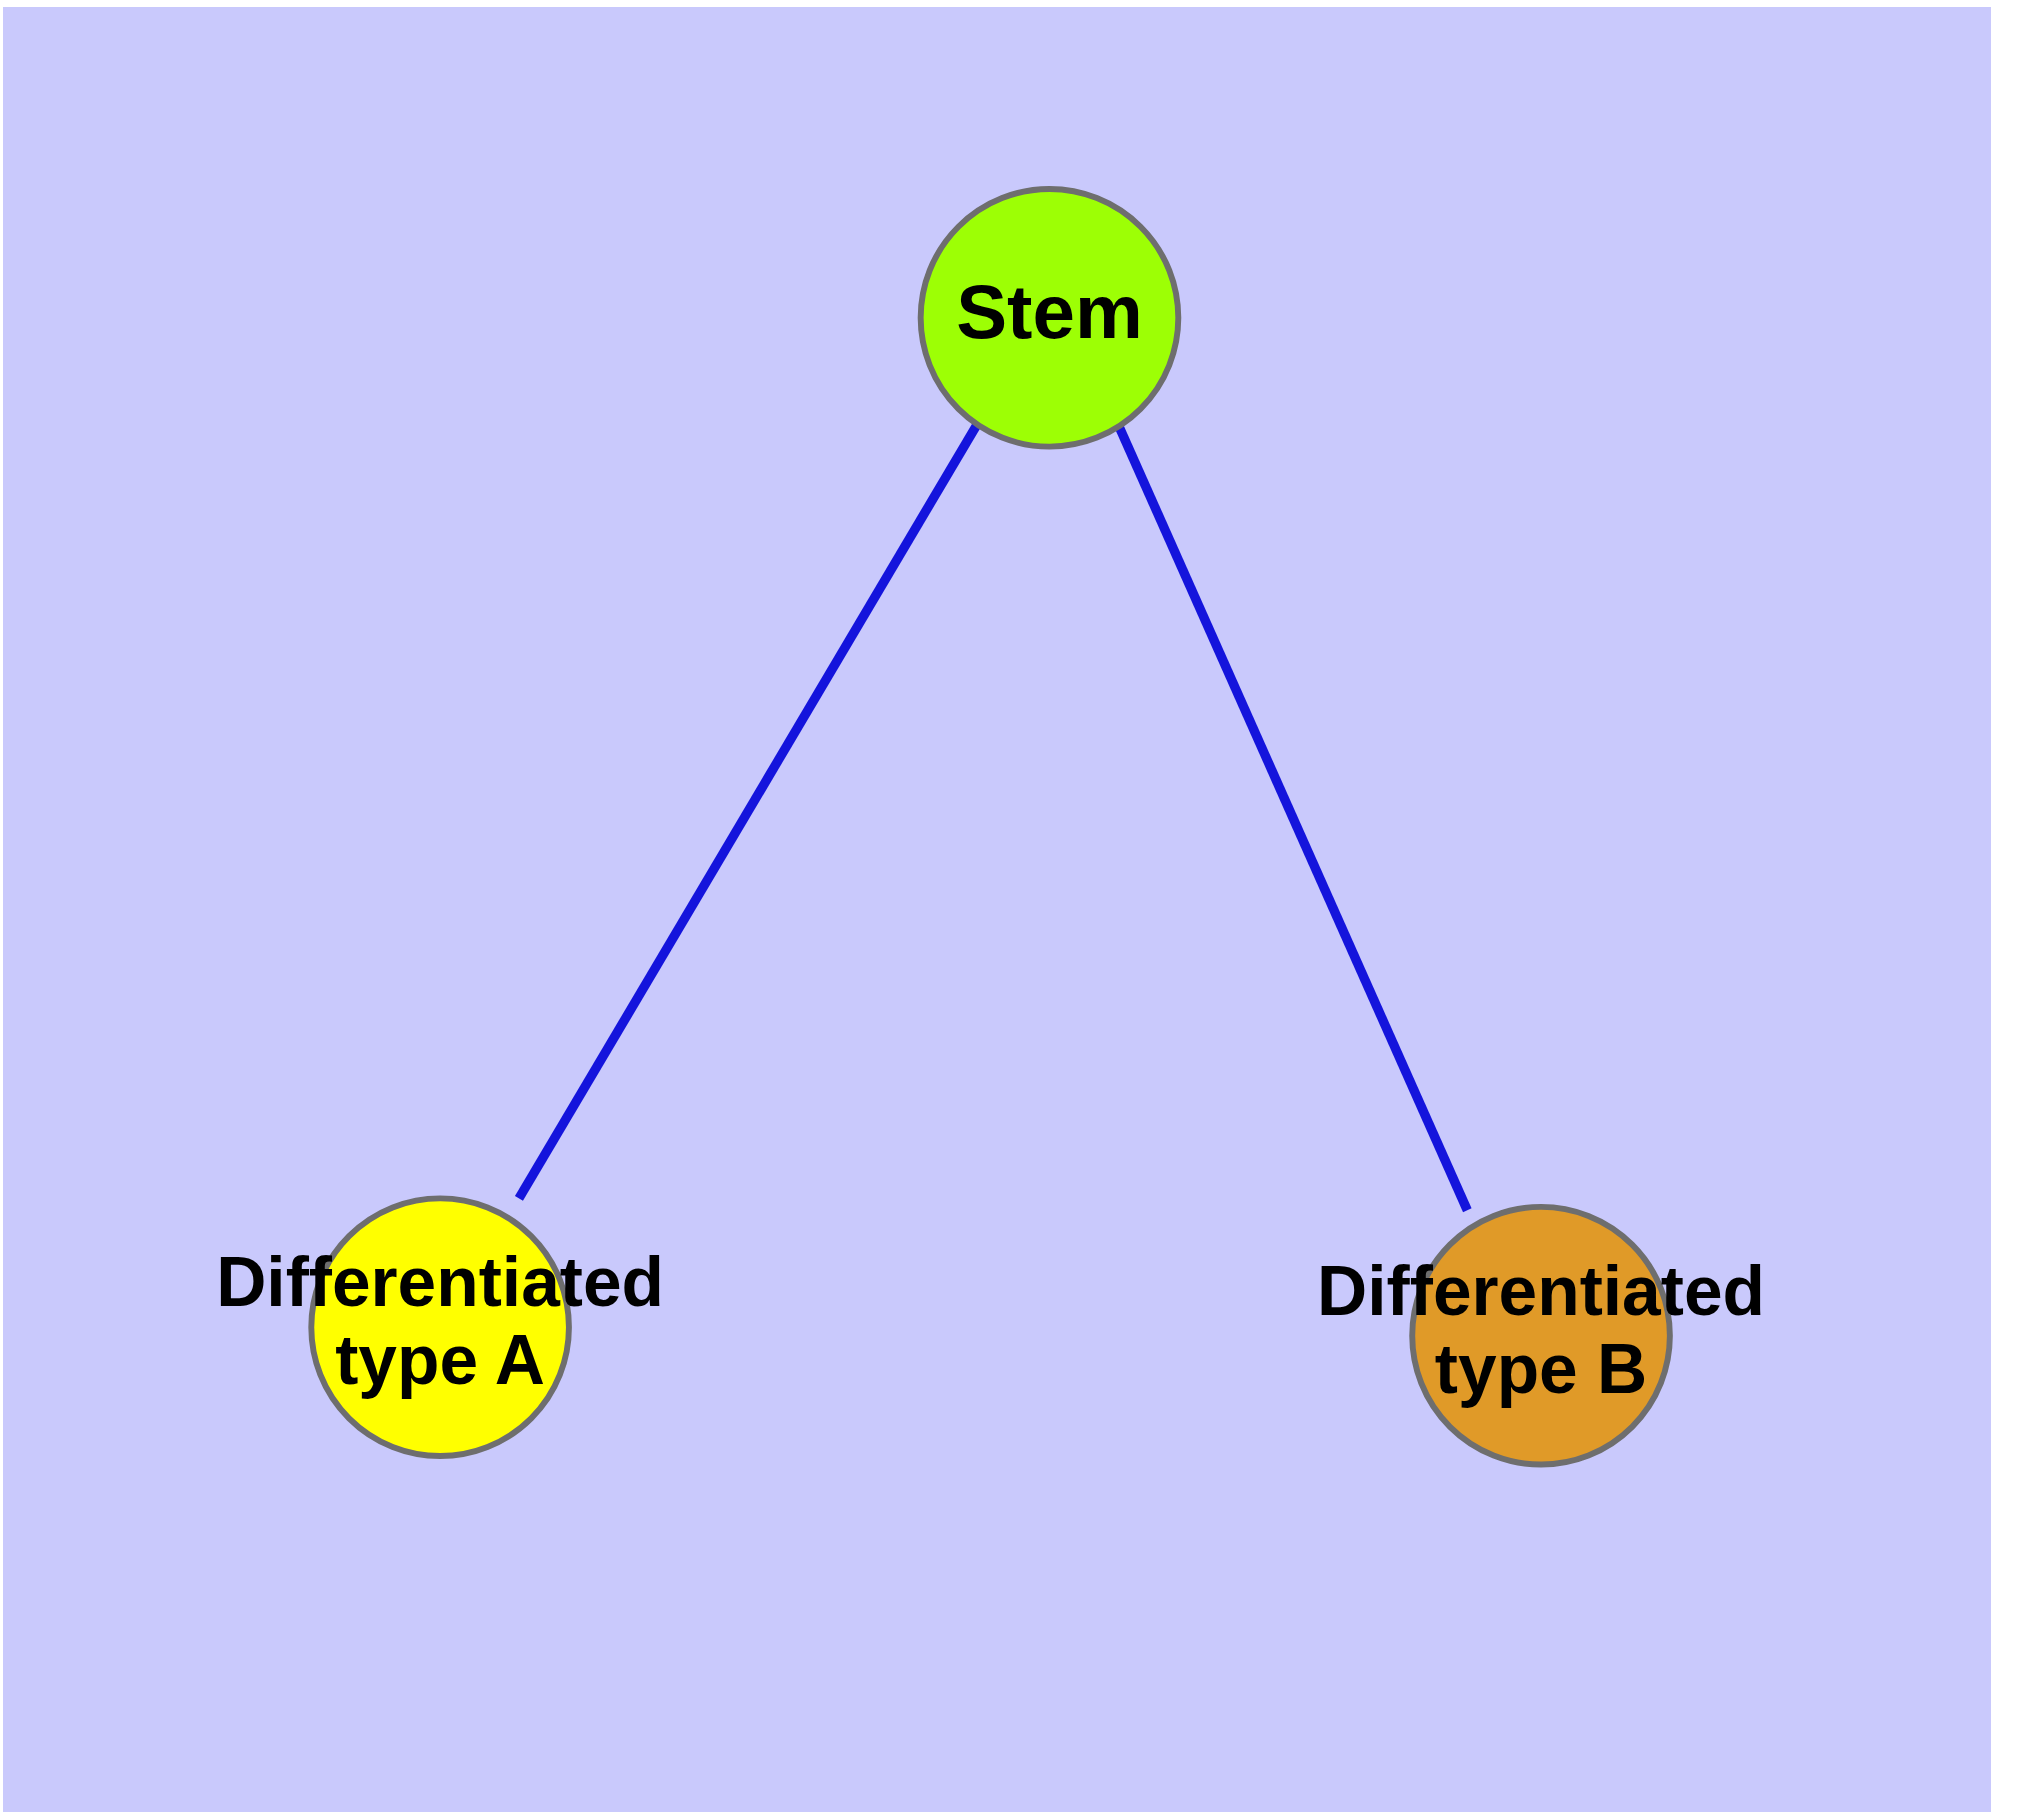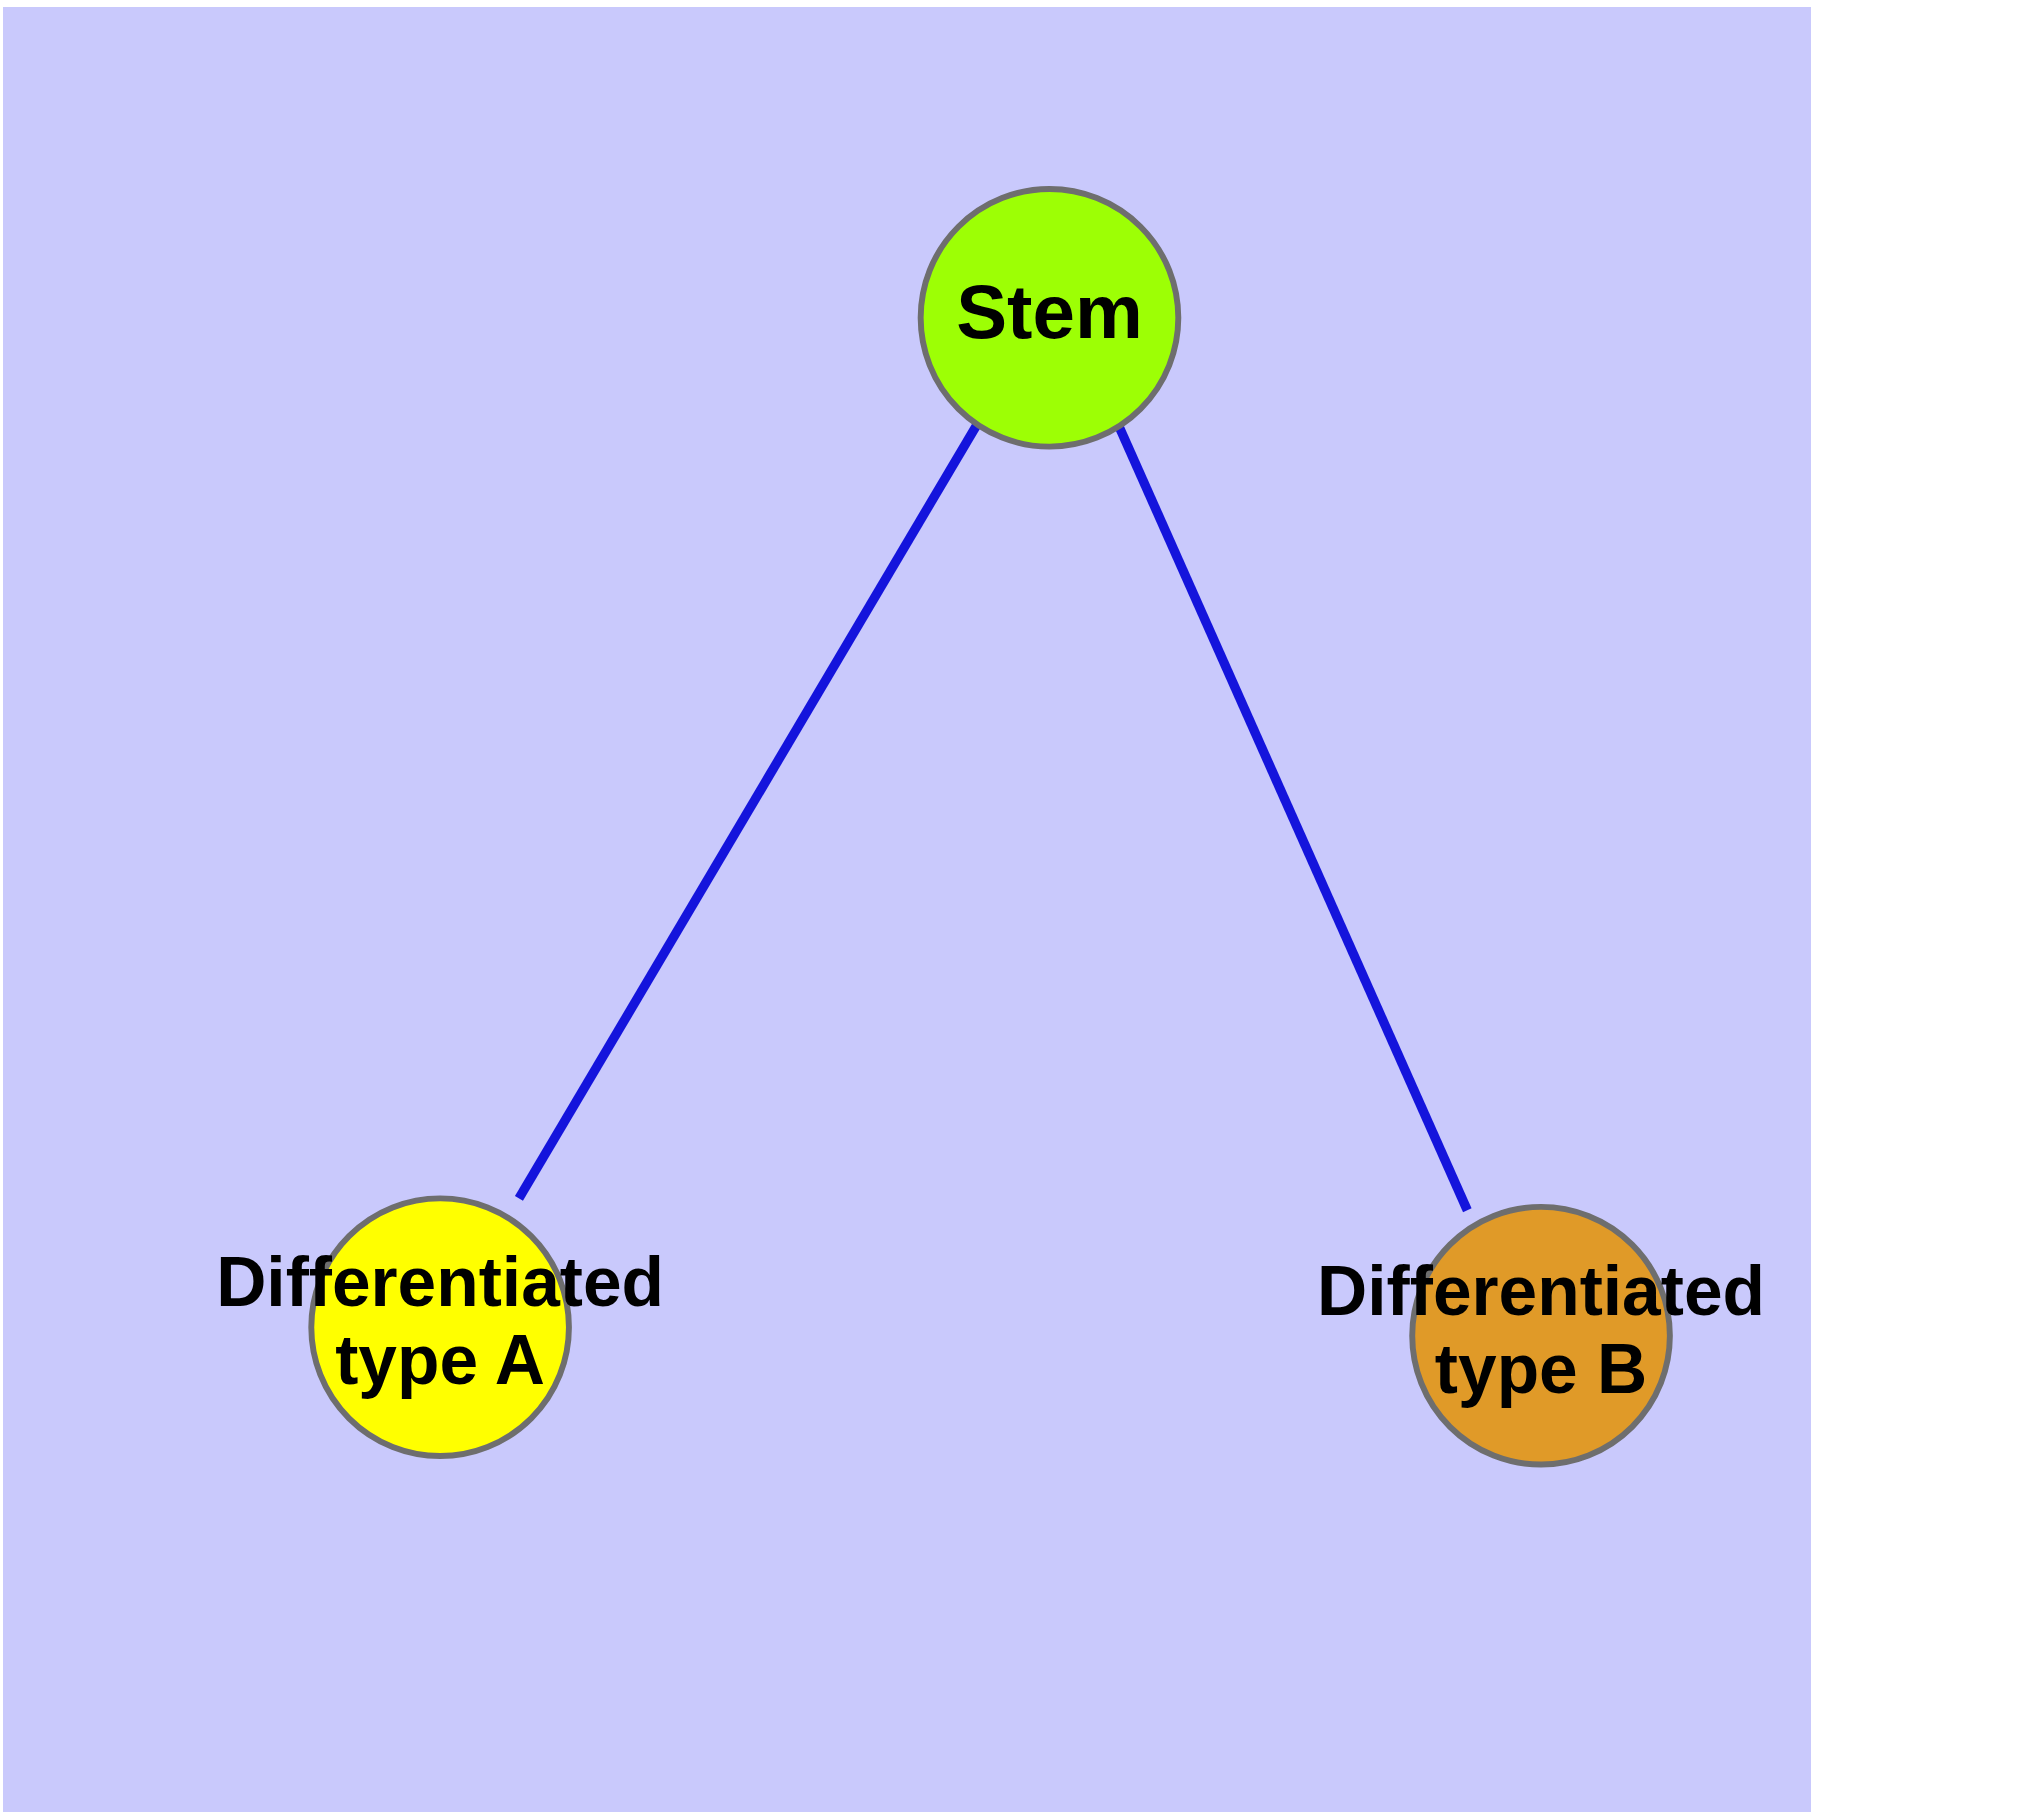--- a/index.html
+++ b/index.html
@@ -47,21 +47,21 @@
     font-weight: bold;
     fill: #000000;
     text-anchor: middle;
     dominant-baseline: middle;
     white-space: pre;
   }
 </style>
 </head>
 <body>
 
-<div id="canvas" style="width: 1811px; height: 1812px;">
+<div id="canvas" style="width: 2020px; height: 1812px;">
   <div id="plot-area" style="background: rgb(201, 201, 252);"></div>
 
   <svg id="graph-svg" viewBox="0 0 2384 2138" xmlns="http://www.w3.org/2000/svg">
     <g id="edges-group">
         <line x1="1153" y1="500" x2="612" y2="1414" class="edge-line" stroke="#1414dc" stroke-width="11"></line>
         <line x1="1320" y1="503" x2="1731" y2="1428" class="edge-line" stroke="#1414dc" stroke-width="11"></line>
       </g>
     <g id="nodes-group">
         <g>
           <circle cx="1238" cy="375" r="152" fill="#9dff05" stroke="#6e6e6e" stroke-width="7" class="node-circle"></circle>

